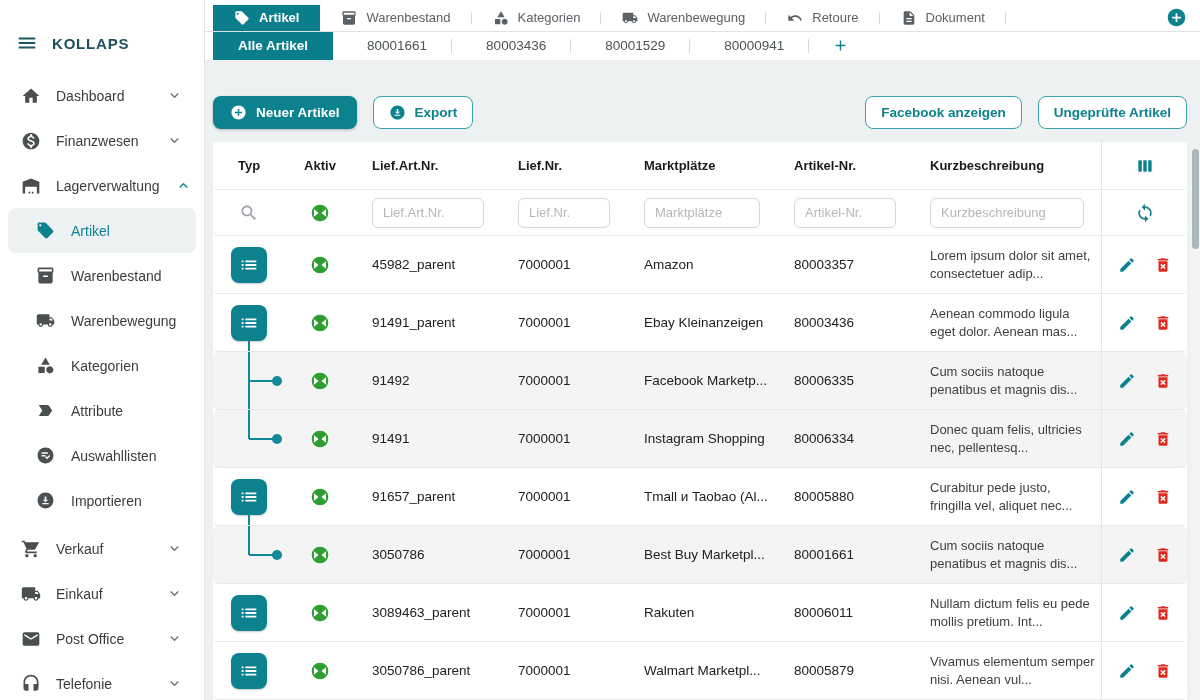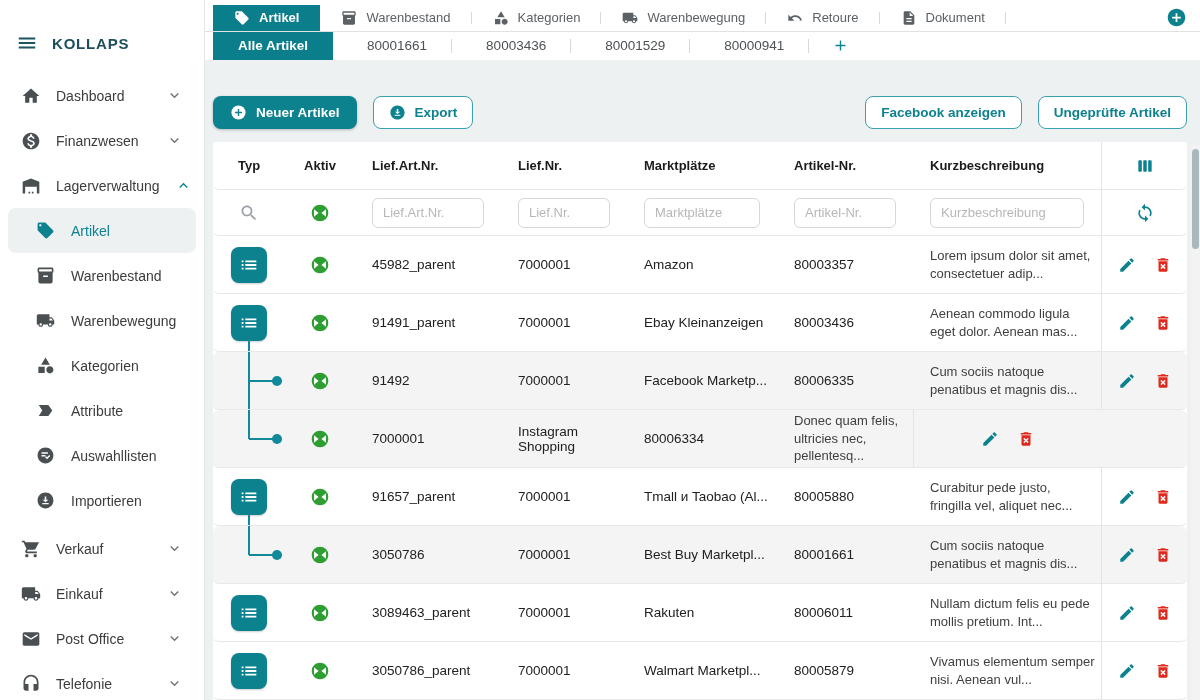--- a/index.html
+++ b/index.html
@@ -537,20 +537,21 @@
             </div>
             <div class="cell center">
               <span class="icon-active" style="display:flex">
                 <svg viewBox="0 0 24 24" width="20" height="20">
                   <circle cx="12" cy="12" r="10" fill="#2f9e32"></circle>
                   <path d="M4.8 7.6 L10.3 12 L4.8 16.4 Z" fill="#ffffff"></path>
                   <path d="M19.2 7.6 L13.7 12 L19.2 16.4 Z" fill="#ffffff"></path>
                 </svg>
               </span>
             </div>
+            <div class="cell">91491</div>
             <div class="cell">7000001</div>
             <div class="cell">Instagram Shopping</div>
             <div class="cell">80006334</div>
             <div class="cell cell-kurz">Donec quam felis, ultricies nec, pellentesq...</div>
             <div class="cell cell-actions">
               <span class="act-edit" style="display:flex">
                 <svg viewBox="0 0 24 24" aria-hidden="true">
                   <path d="M3 17.25V21h3.75L17.81 9.94l-3.75-3.75L3 17.25zM20.71 7.04c.39-.39.39-1.02 0-1.41l-2.34-2.34c-.39-.39-1.02-.39-1.41 0l-1.83 1.83 3.75 3.75 1.83-1.83z"></path>
                 </svg>
               </span>

